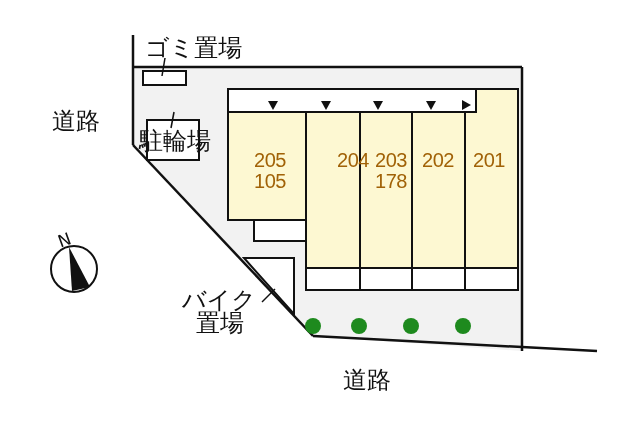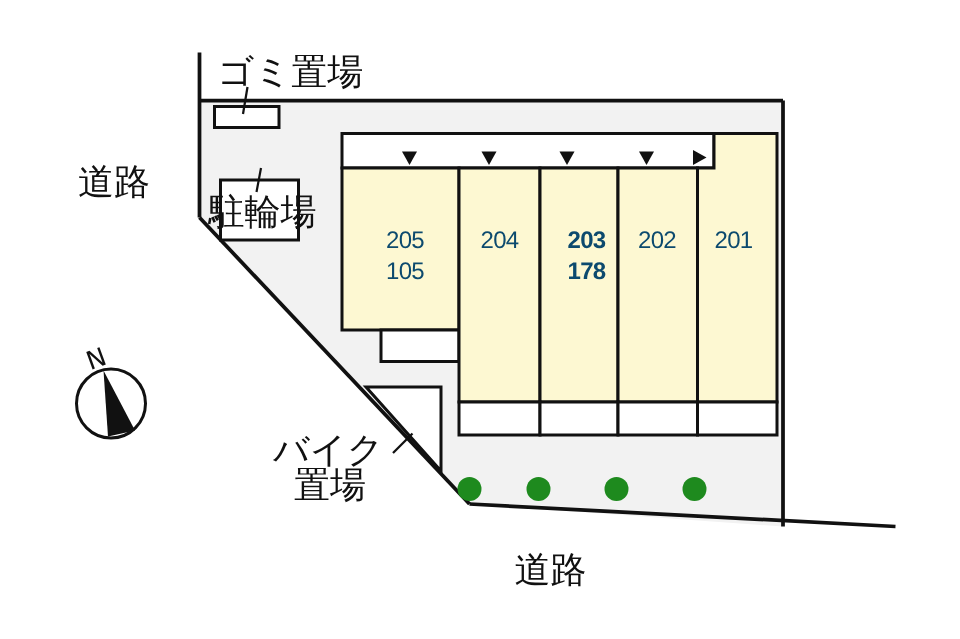--- a/index.html
+++ b/index.html
@@ -1,19 +1,19 @@
 <!DOCTYPE html>
 <html><head>
 <meta charset="utf-8">
 <style>
   html,body{margin:0;padding:0;background:#ffffff;}
   body{width:640px;height:426px;position:relative;overflow:hidden;font-family:"DejaVu Sans","Liberation Sans",sans-serif;}
   #plan{position:absolute;left:0;top:0;}
   .lbl{position:absolute;color:#111;font-size:24px;line-height:22px;white-space:nowrap;}
-  .unit-num{position:absolute;font-family:"Liberation Sans",sans-serif;font-size:16px;line-height:21px;color:#0c4a6e;text-align:center;letter-spacing:-0.5px;}
+  .unit-num{position:absolute;font-family:"Liberation Sans",sans-serif;font-size:20px;line-height:21px;color:#a16207;text-align:center;letter-spacing:-0.5px;}
 </style>
 </head>
 <body>
 
 <svg id="plan" width="640" height="426" viewBox="0 0 640 426" xmlns="http://www.w3.org/2000/svg">
 
   <polygon points="133,67 522,67 522,351 313,336 133,145" fill="#f2f2f2" stroke="none"></polygon>
 
   <g stroke="#111" stroke-width="2.5" fill="none">
     <line x1="133" y1="35" x2="133" y2="145"></line>
@@ -72,24 +72,24 @@
 <div class="lbl" style="left:145px;top:37px;">ゴミ置場</div>
 <div class="lbl" style="left:139px;top:90px;margin-top:40px;">駐輪場</div>
 <div class="lbl" style="left:182px;top:289px;">バイク</div>
 <div class="lbl" style="left:196px;top:312px;">置場</div>
 <div class="lbl" style="left:58px;top:229px;font-size:17px;transform:rotate(-20deg);">N</div>
 
 <div class="unit-num" style="left:240px;top:150px;width:60px;">
   <div>205</div>
   <div>105</div>
 </div>
-<div class="unit-num" style="left:306px;top:150px;width:54px;">
+<div class="unit-num" style="left:306px;top:150px;width:54px;padding-left:20px;">
   <div>204</div>
 </div>
-<div class="unit-num" style="left:359px;top:150px;width:64px;font-weight:bold;">
+<div class="unit-num" style="left:359px;top:150px;width:64px;">
   <div>203</div>
   <div>178</div>
 </div>
 <div class="unit-num" style="left:411px;top:150px;width:54px;">
   <div>202</div>
 </div>
 <div class="unit-num" style="left:465px;top:150px;width:48px;">
   <div>201</div>
 </div>
 

